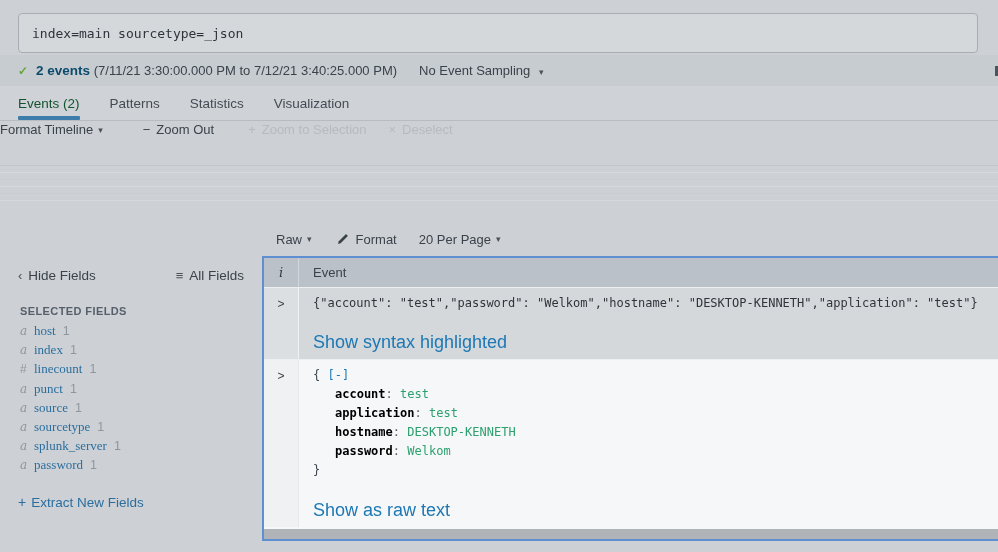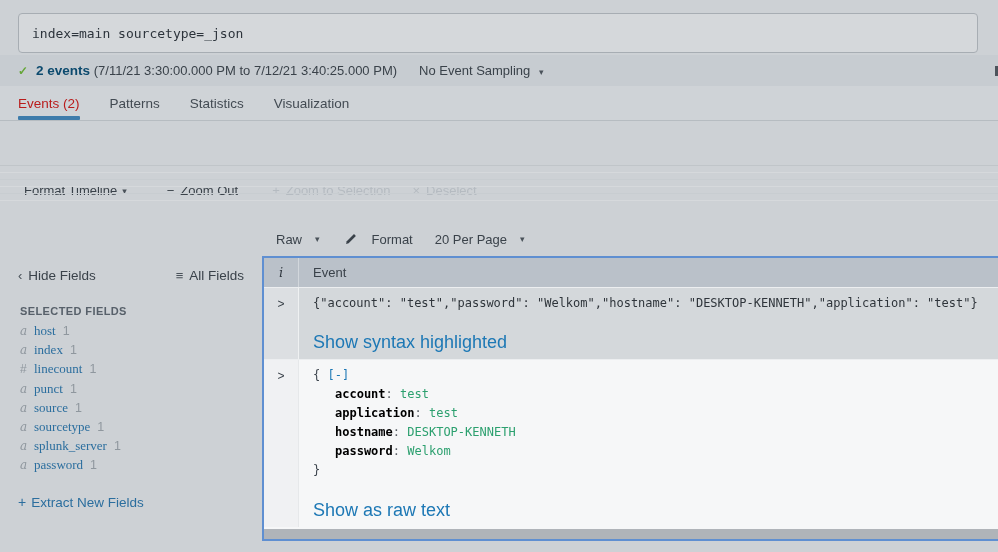--- a/index.html
+++ b/index.html
@@ -41,46 +41,46 @@
   
   .tabs-bar {
     position:absolute; left:0; top:86px; width:100%; height:35px;
     background:#cfd3d7; border-bottom:1px solid #b6bcc1;
     display:flex; align-items:stretch; padding-left:18px;
   }
   .tab {
     display:flex; align-items:center; margin-right:30px;
     font-size:13.5px; color:#434b53; position:relative; cursor:pointer;
   }
-  .tab.active { color:#b91c1c; }
+  .tab.active { color:#14532d; }
   .tab.active::after {
     content:""; position:absolute; left:0; right:0; bottom:0; height:4px;
     background:#3e7cab; border-radius:1px;
   }
 
   
   .tl-toolbar {
     position:absolute; left:0; top:122px; width:100%; height:36px;
-    display:flex; align-items:flex-end; padding-left:24px; font-size:13px;margin-top:40px;
+    display:flex; align-items:flex-start; font-size:13px;
   }
   .tl-item { display:flex; align-items:center; cursor:pointer; color:#3a424a; }
   .tl-item .ico { margin-right:6px; font-size:13px; }
   .tl-item.disabled { color:#b5bbc1; cursor:default; }
   .gap40 { margin-left:40px; } .gap34 { margin-left:34px; } .gap22 { margin-left:22px; }
 
   
   .tl-grid { position:absolute; left:0; top:165px; width:100%; height:40px; }
   .tl-line { position:absolute; left:0; width:100%; height:1px; }
 
   
   .res-toolbar {
     position:absolute; left:276px; top:226px; height:26px;
     display:flex; align-items:center; font-size:13px;
   }
-  .res-item { display:flex; align-items:center; cursor:pointer; color:#3a424a;gap:8px; }
+  .res-item { display:flex; align-items:center; cursor:pointer; color:#3a424a; }
   .pencil { margin-right:7px; }
 
   
   .fields-head {
     position:absolute; left:18px; top:268px; width:226px;
     display:flex; justify-content:space-between; font-size:13.5px; color:#3a424a;
   }
   .fields-head .itm { display:flex; align-items:center; cursor:pointer; }
   .fields-head .ico { margin-right:6px; font-size:13px; color:#4a525a; }
   .sel-header {

